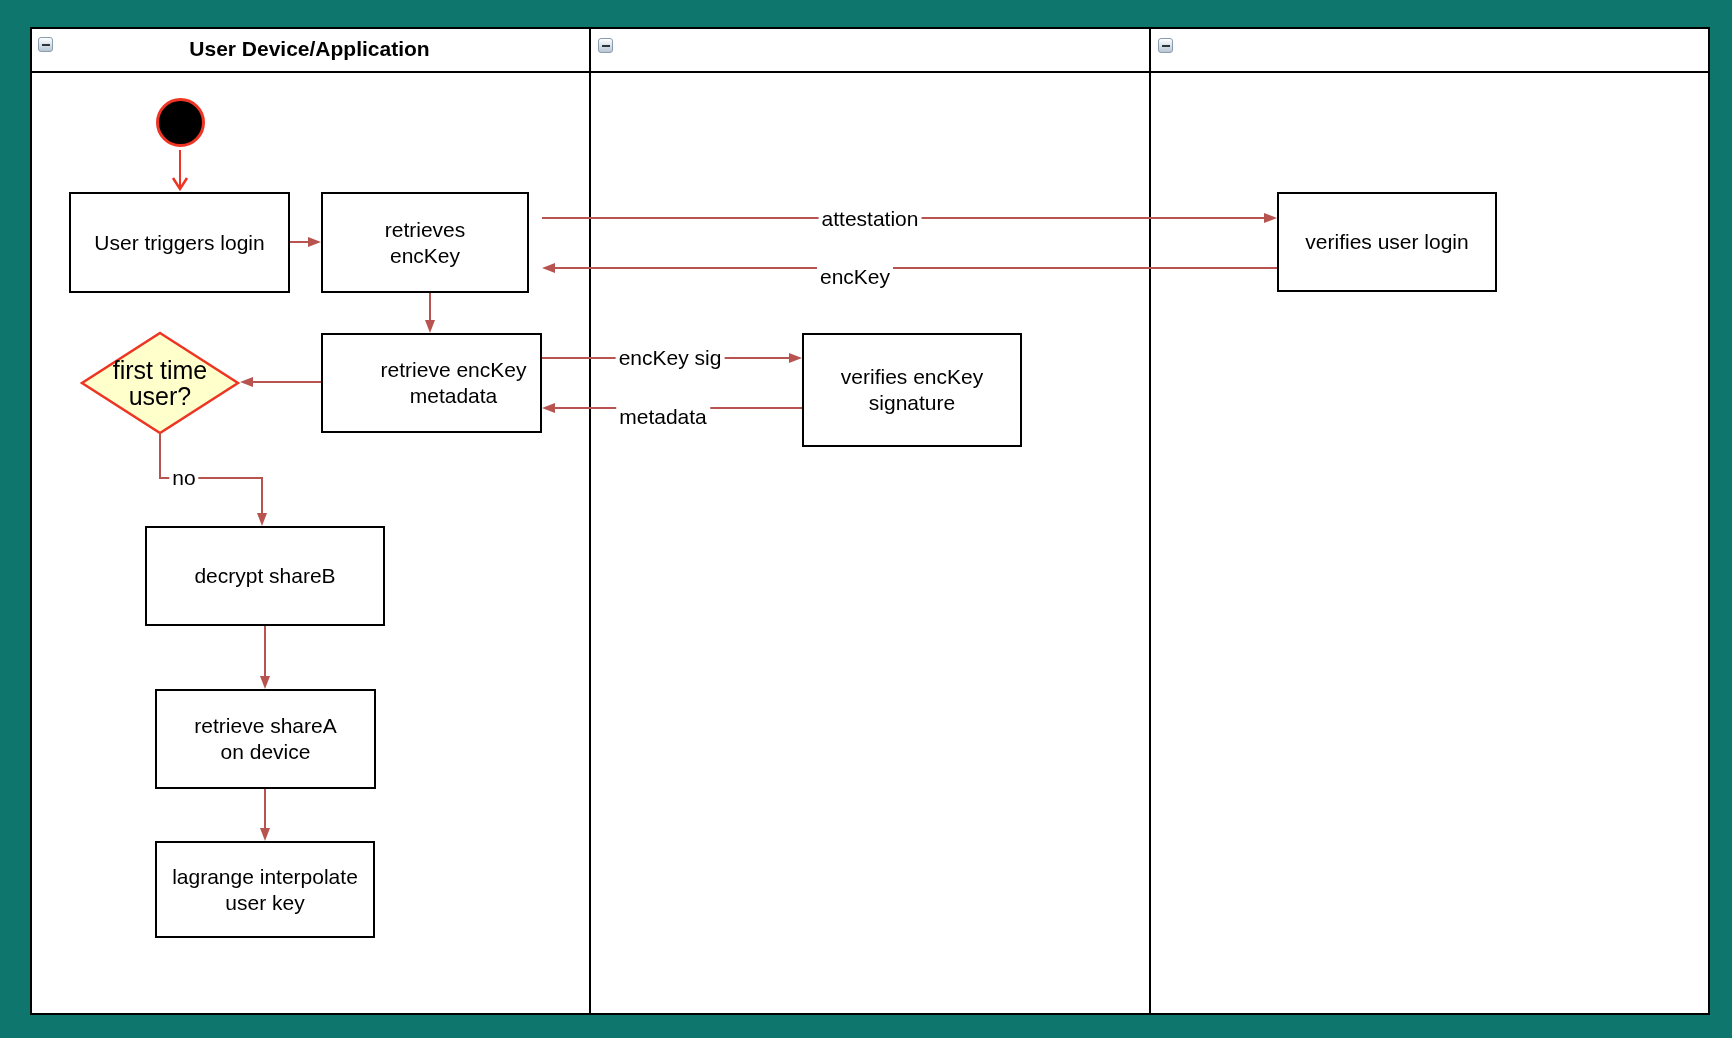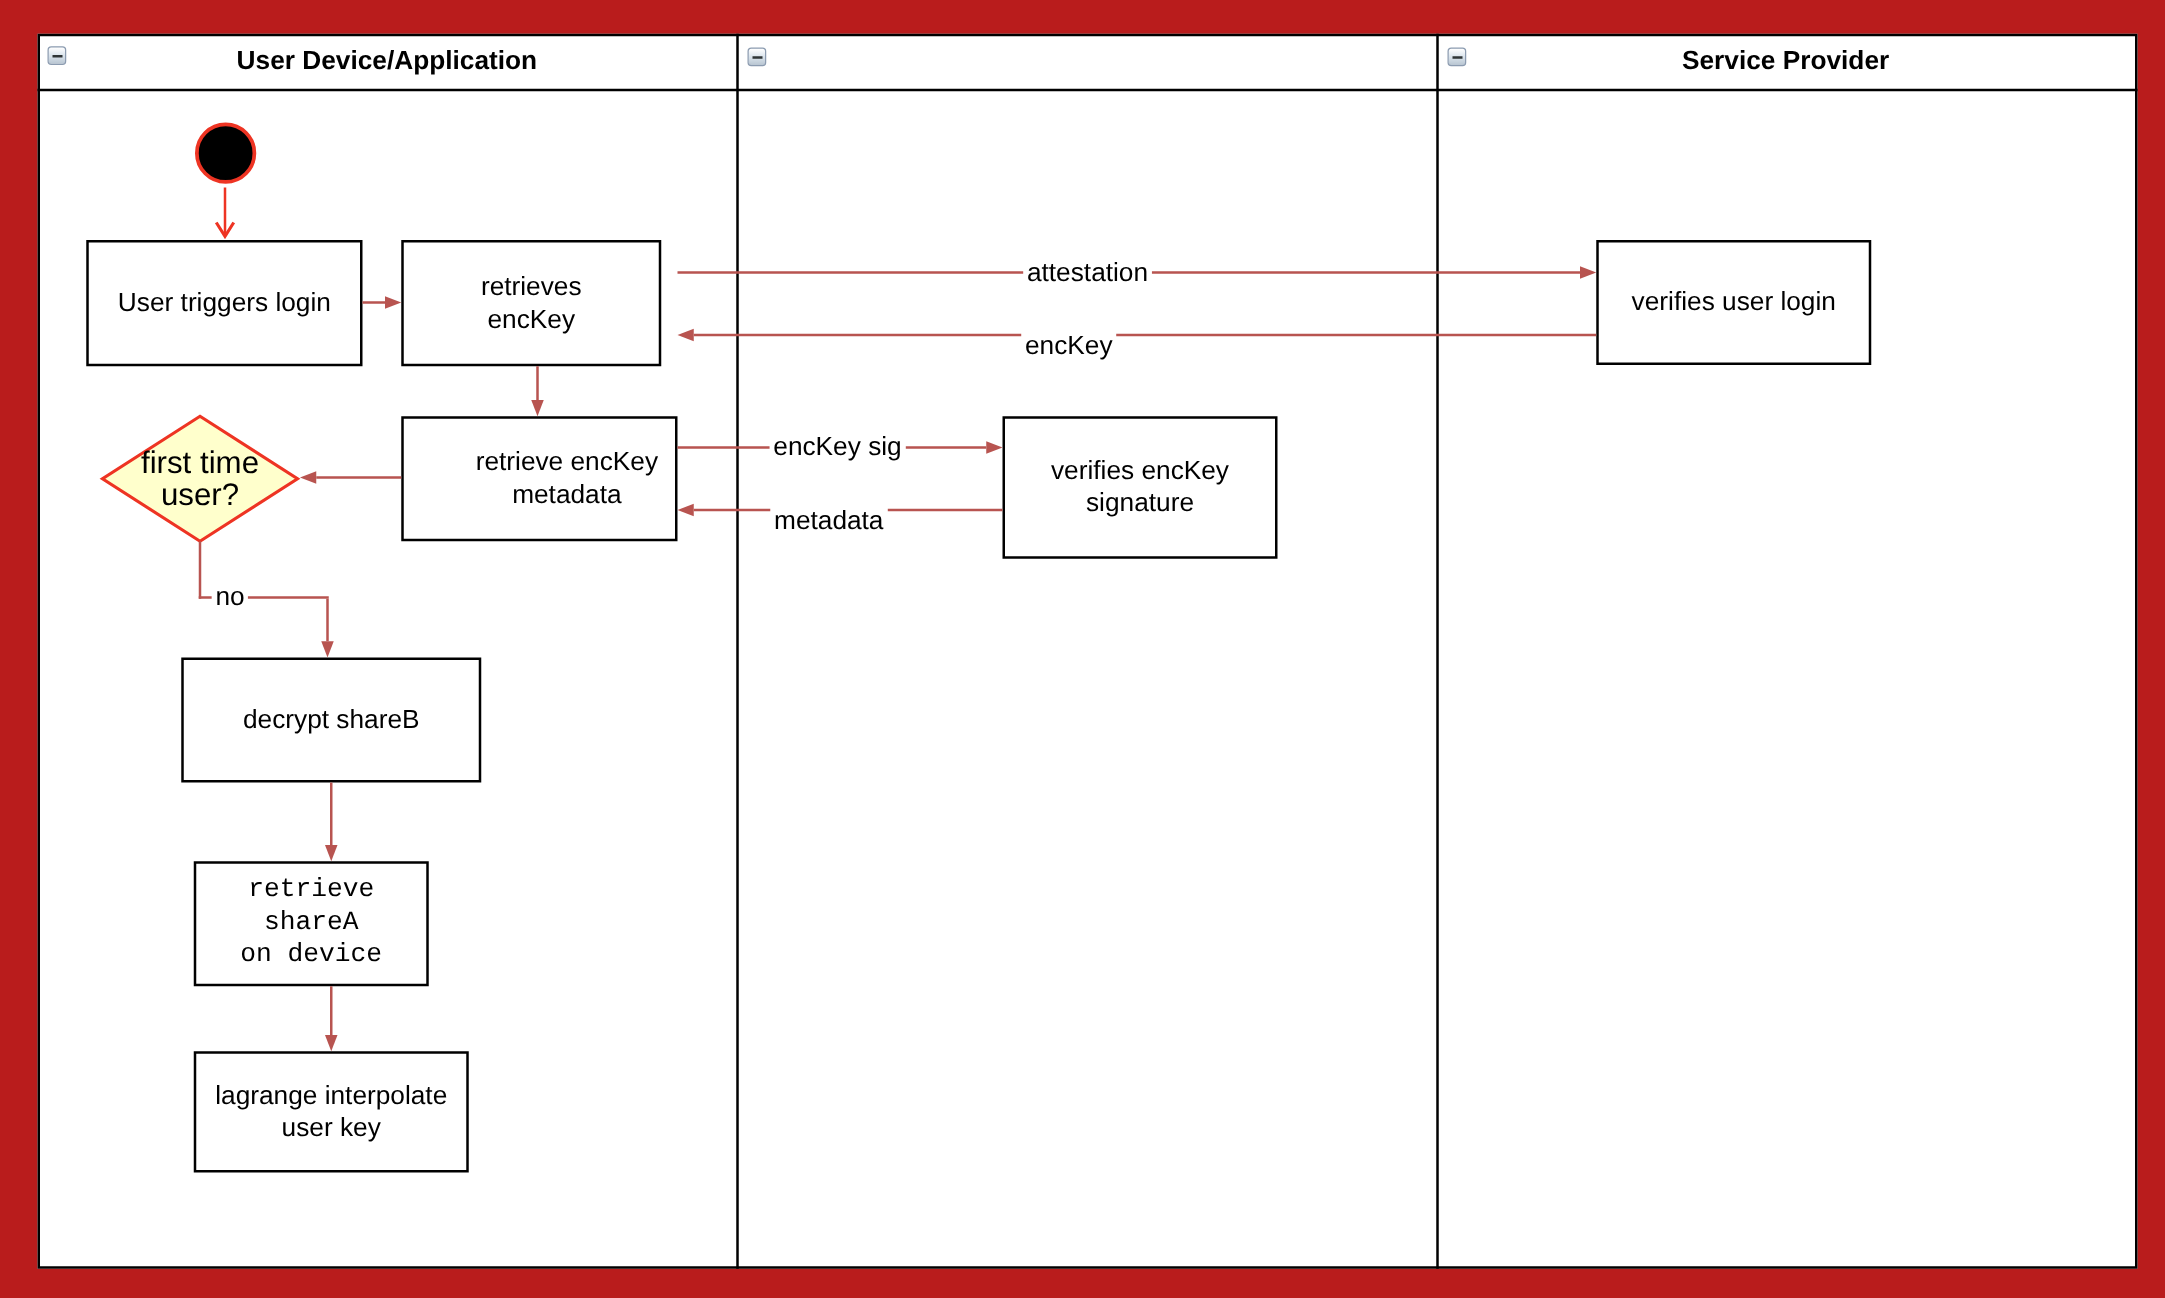--- a/index.html
+++ b/index.html
@@ -3,21 +3,21 @@
 <meta charset="utf-8">
 <style>
   :root{
     --edge:#b85450;
     --accent-red:#ee3423;
     --decision-fill:#ffffcc;
     --line-black:#000000;
   }
   html,body{margin:0;padding:0;background:#ffffff;}
   #canvas{
-    position:relative;width:1732px;height:1038px;background:#b91c1c;
+    position:relative;width:1732px;height:1038px;background:#0f766e;
     font-family:"Liberation Sans","DejaVu Sans",sans-serif;color:#000;
     overflow:hidden;
   }
   .abs{position:absolute;}
   
   .pool{left:30px;top:27px;width:1680px;height:988px;border:2px solid var(--line-black);box-sizing:border-box;background:#fff;}
   .hline{background:var(--line-black);height:2px;}
   .vline-black{background:var(--line-black);width:2px;}
   .lane-title{height:40px;display:flex;align-items:center;justify-content:center;
     font-size:21px;font-weight:bold;white-space:nowrap;}
@@ -53,21 +53,20 @@
 <div id="canvas">
 
   <div class="abs pool"></div>
 
   <div class="abs hline" style="left:30px;top:71px;width:1680px;"></div>
 
   <div class="abs vline-black" style="left:589px;top:27px;height:988px;"></div>
   <div class="abs vline-black" style="left:1149px;top:27px;height:988px;"></div>
 
   <div class="abs lane-title" style="left:32px;top:29px;width:555px;">User Device/Application</div>
-  <div class="abs lane-title" style="left:1151px;top:29px;width:555px;">Service Provider</div>
 
   <div class="abs collapse" style="left:38px;top:37px;">
       <div class="bar"></div>
     </div>
   <div class="abs collapse" style="left:598px;top:38px;">
       <div class="bar"></div>
     </div>
   <div class="abs collapse" style="left:1158px;top:38px;">
       <div class="bar"></div>
     </div>
@@ -81,21 +80,21 @@
 
   <div class="abs node" style="left:69px;top:192px;width:221px;height:101px;">User triggers login</div>
   <div class="abs node" style="left:321px;top:192px;width:208px;height:101px;">retrieves
 encKey</div>
   <div class="abs node" style="left:321px;top:333px;width:221px;height:100px;padding-left:44px;">retrieve encKey
 metadata</div>
   <div class="abs node" style="left:802px;top:333px;width:220px;height:114px;">verifies encKey
 signature</div>
   <div class="abs node" style="left:1277px;top:192px;width:220px;height:100px;">verifies user login</div>
   <div class="abs node" style="left:145px;top:526px;width:240px;height:100px;">decrypt shareB</div>
-  <div class="abs node" style="left:155px;top:689px;width:188px;height:100px;font-family:Liberation Mono, monospace;">retrieve shareA
+  <div class="abs node" style="left:155px;top:689px;width:221px;height:100px;">retrieve shareA
 on device</div>
   <div class="abs node" style="left:155px;top:841px;width:220px;height:97px;">lagrange interpolate
 user key</div>
 
   <svg class="abs" style="left:79px;top:330px;" width="162" height="106">
     <polygon class="diamond-poly" points="81,3 159,53 81,103 3,53"></polygon>
   </svg>
   <div class="abs decision-label" style="left:80px;top:331px;width:160px;height:104px;">first time
 user?</div>
 

